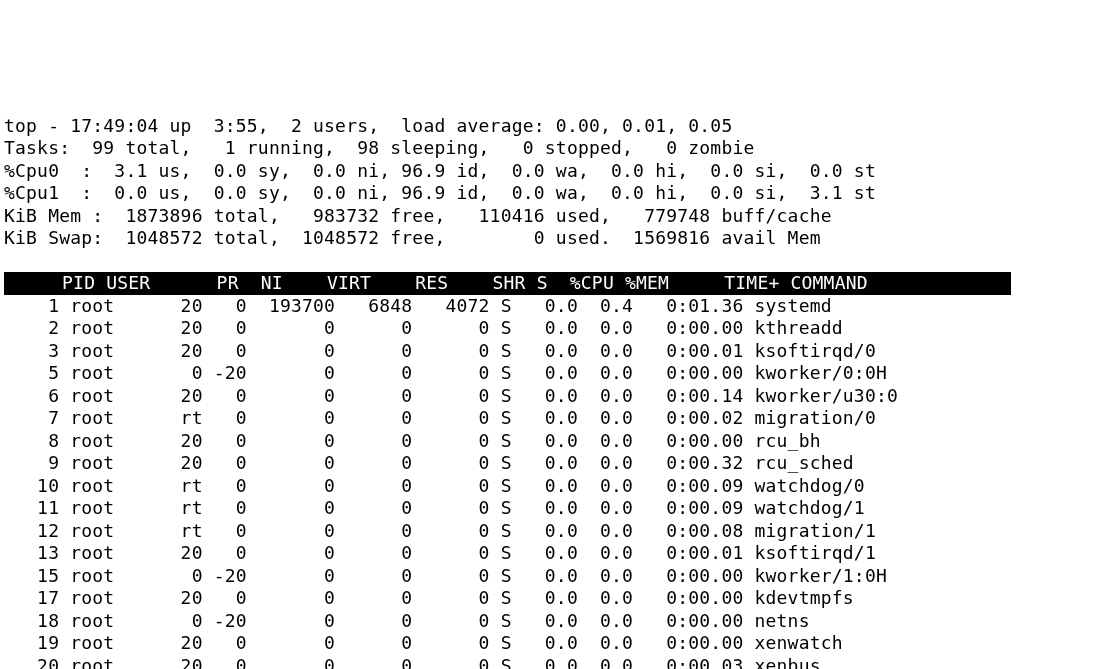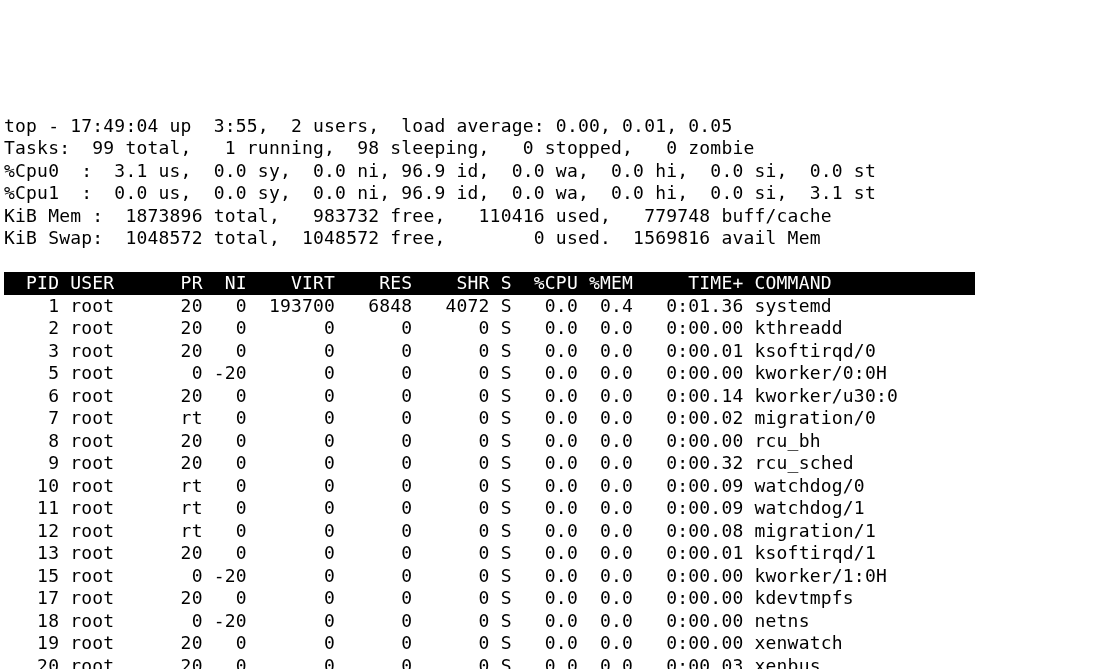--- a/index.html
+++ b/index.html
@@ -13,20 +13,21 @@
     letter-spacing: 0.2px;
     white-space: pre;
   }
   #terminal {
     padding: 2px 4px;
   }
   .hdr {
     display: inline-block;
     background: #000000;
     color: #ffffff;
+    padding-left: 36px;
   }
   .row { display: block; }
 </style>
 </head>
 <body>
 
 
 
 <div id="terminal"><div class="row">top - 17:49:04 up  3:55,  2 users,  load average: 0.00, 0.01, 0.05</div><div class="row">Tasks:  99 total,   1 running,  98 sleeping,   0 stopped,   0 zombie</div><div class="row">%Cpu0  :  3.1 us,  0.0 sy,  0.0 ni, 96.9 id,  0.0 wa,  0.0 hi,  0.0 si,  0.0 st</div><div class="row">%Cpu1  :  0.0 us,  0.0 sy,  0.0 ni, 96.9 id,  0.0 wa,  0.0 hi,  0.0 si,  3.1 st</div><div class="row">KiB Mem :  1873896 total,   983732 free,   110416 used,   779748 buff/cache</div><div class="row">KiB Swap:  1048572 total,  1048572 free,        0 used.  1569816 avail Mem</div><div class="row"> </div><div class="row"><span class="hdr">  PID USER      PR  NI    VIRT    RES    SHR S  %CPU %MEM     TIME+ COMMAND             </span></div><div class="row">    1 root      20   0  193700   6848   4072 S   0.0  0.4   0:01.36 systemd</div><div class="row">    2 root      20   0       0      0      0 S   0.0  0.0   0:00.00 kthreadd</div><div class="row">    3 root      20   0       0      0      0 S   0.0  0.0   0:00.01 ksoftirqd/0</div><div class="row">    5 root       0 -20       0      0      0 S   0.0  0.0   0:00.00 kworker/0:0H</div><div class="row">    6 root      20   0       0      0      0 S   0.0  0.0   0:00.14 kworker/u30:0</div><div class="row">    7 root      rt   0       0      0      0 S   0.0  0.0   0:00.02 migration/0</div><div class="row">    8 root      20   0       0      0      0 S   0.0  0.0   0:00.00 rcu_bh</div><div class="row">    9 root      20   0       0      0      0 S   0.0  0.0   0:00.32 rcu_sched</div><div class="row">   10 root      rt   0       0      0      0 S   0.0  0.0   0:00.09 watchdog/0</div><div class="row">   11 root      rt   0       0      0      0 S   0.0  0.0   0:00.09 watchdog/1</div><div class="row">   12 root      rt   0       0      0      0 S   0.0  0.0   0:00.08 migration/1</div><div class="row">   13 root      20   0       0      0      0 S   0.0  0.0   0:00.01 ksoftirqd/1</div><div class="row">   15 root       0 -20       0      0      0 S   0.0  0.0   0:00.00 kworker/1:0H</div><div class="row">   17 root      20   0       0      0      0 S   0.0  0.0   0:00.00 kdevtmpfs</div><div class="row">   18 root       0 -20       0      0      0 S   0.0  0.0   0:00.00 netns</div><div class="row">   19 root      20   0       0      0      0 S   0.0  0.0   0:00.00 xenwatch</div><div class="row">   20 root      20   0       0      0      0 S   0.0  0.0   0:00.03 xenbus</div></div>
 

